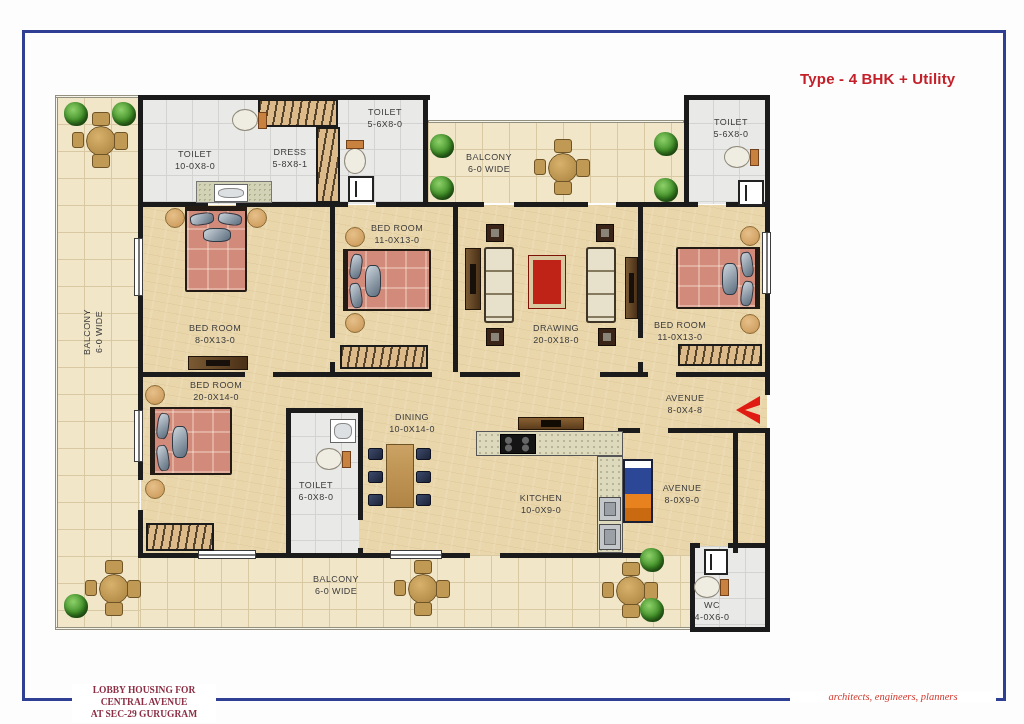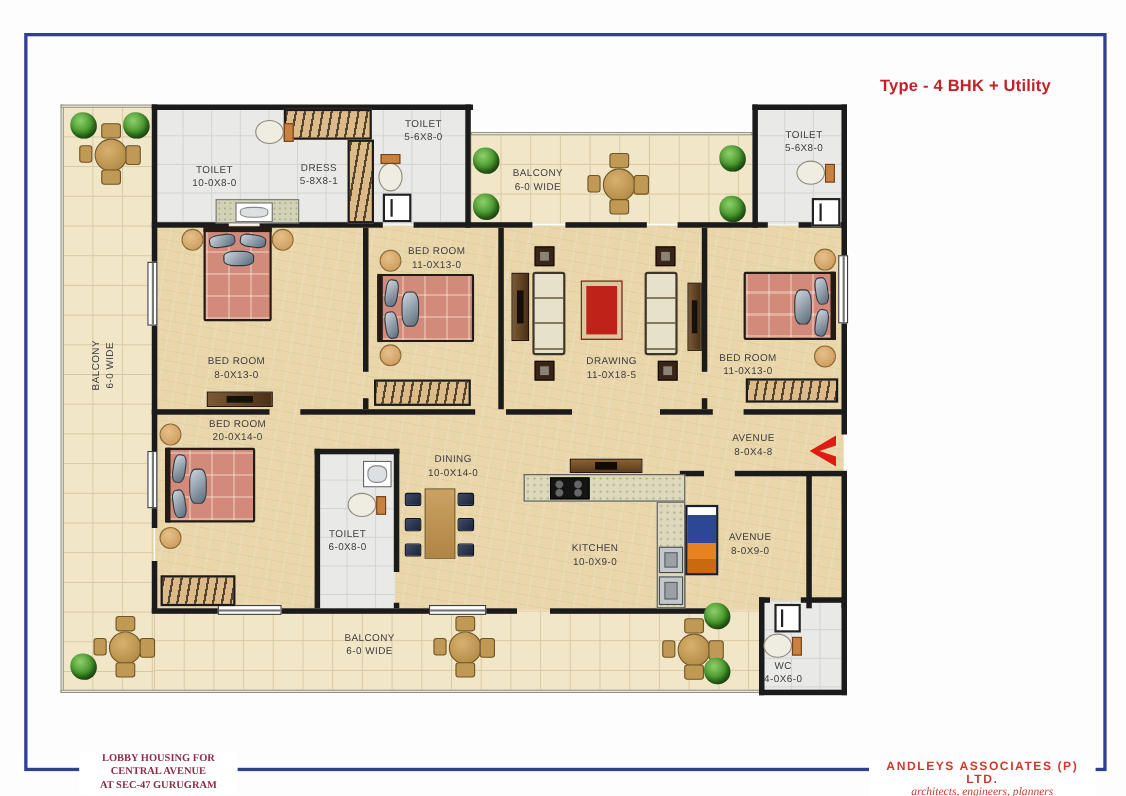--- a/index.html
+++ b/index.html
@@ -317,21 +317,21 @@
     <div class="rlabel" style="left:215px;top:335px;">
       <span>BED ROOM</span>
       <span>8-0X13-0</span>
     </div>
     <div class="rlabel" style="left:397px;top:235px;">
       <span>BED ROOM</span>
       <span>11-0X13-0</span>
     </div>
     <div class="rlabel" style="left:556px;top:335px;">
       <span>DRAWING</span>
-      <span>11-0X18-5</span>
+      <span>20-0X18-0</span>
     </div>
     <div class="rlabel" style="left:680px;top:332px;">
       <span>BED ROOM</span>
       <span>11-0X13-0</span>
     </div>
     <div class="rlabel" style="left:216px;top:392px;">
       <span>BED ROOM</span>
       <span>20-0X14-0</span>
     </div>
     <div class="rlabel" style="left:316px;top:492px;">
@@ -360,19 +360,18 @@
     </div>
     <div class="rlabel" style="left:712px;top:612px;">
       <span>WC</span>
       <span>4-0X6-0</span>
     </div>
   </div>
 
   <div class="proj">
     <span style="display:block;">LOBBY HOUSING FOR</span>
     <span style="display:block;text-align:center;">CENTRAL AVENUE</span>
-    <span style="display:block;">AT SEC-47 GURUGRAM</span>
+    <span style="display:block;">AT SEC-29 GURUGRAM</span>
   </div>
   <div class="firm">
-    <span class="name">ANDLEYS ASSOCIATES (P) LTD.</span>
     <span class="tag">architects, engineers, planners</span>
   </div>
 </div>
 
 </body></html>

